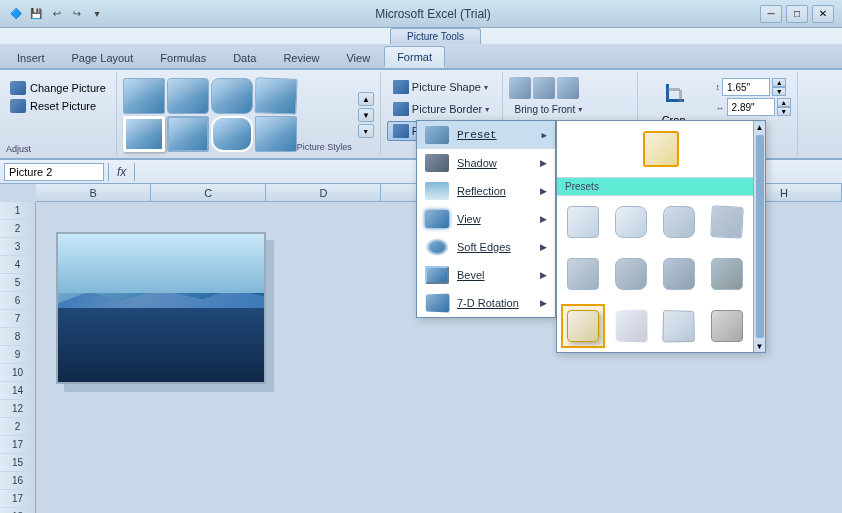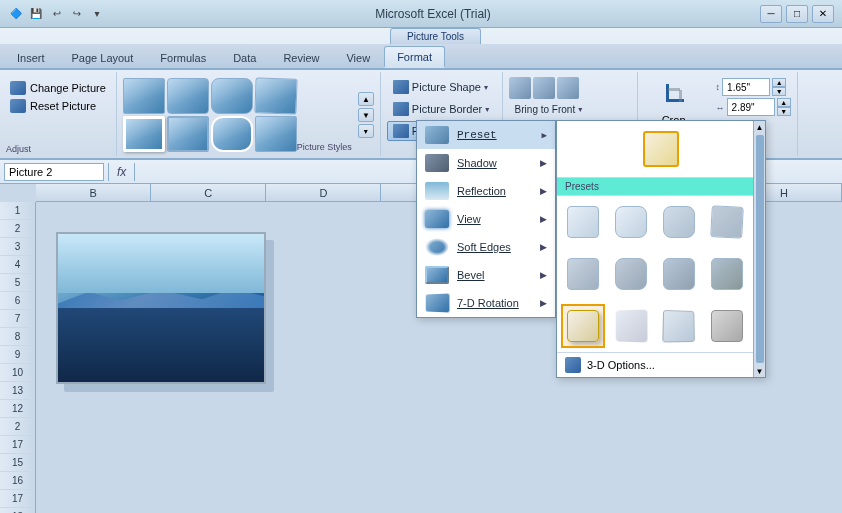--- a/index.html
+++ b/index.html
@@ -635,21 +635,21 @@
         <div class="row-header">1</div>
         <div class="row-header">2</div>
         <div class="row-header">3</div>
         <div class="row-header">4</div>
         <div class="row-header">5</div>
         <div class="row-header">6</div>
         <div class="row-header">7</div>
         <div class="row-header">8</div>
         <div class="row-header">9</div>
         <div class="row-header">10</div>
-        <div class="row-header">13</div>
+        <div class="row-header">14</div>
         <div class="row-header">12</div>
         <div class="row-header">2</div>
         <div class="row-header">17</div>
         <div class="row-header">15</div>
         <div class="row-header">16</div>
         <div class="row-header">17</div>
         <div class="row-header">18</div>
       </div>
 
       <div class="grid-area" style="position:relative;">
@@ -924,17 +924,13 @@
       <div class="preset-3d-2"></div>
     </div>
     <div class="preset-item">
       <div class="preset-3d-3"></div>
     </div>
     <div class="preset-item">
       <div class="preset-3d-gray"></div>
     </div>
   </div>
 
-  <div class="three-d-options">
-    <div class="three-d-icon"></div>
-    <span>3-D Options...</span>
-  </div>
 </div>
 
 </body></html>

